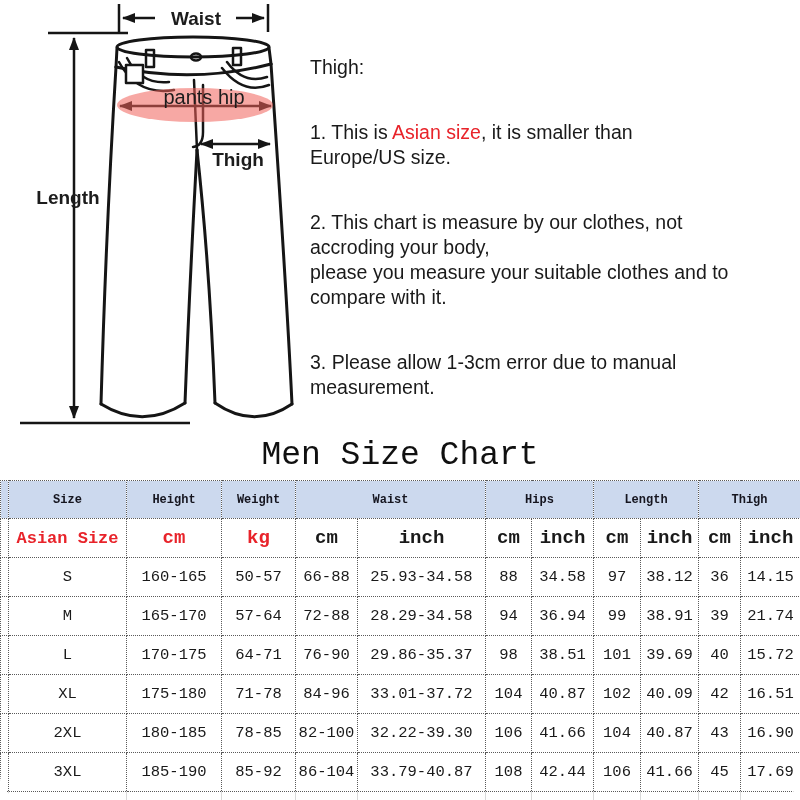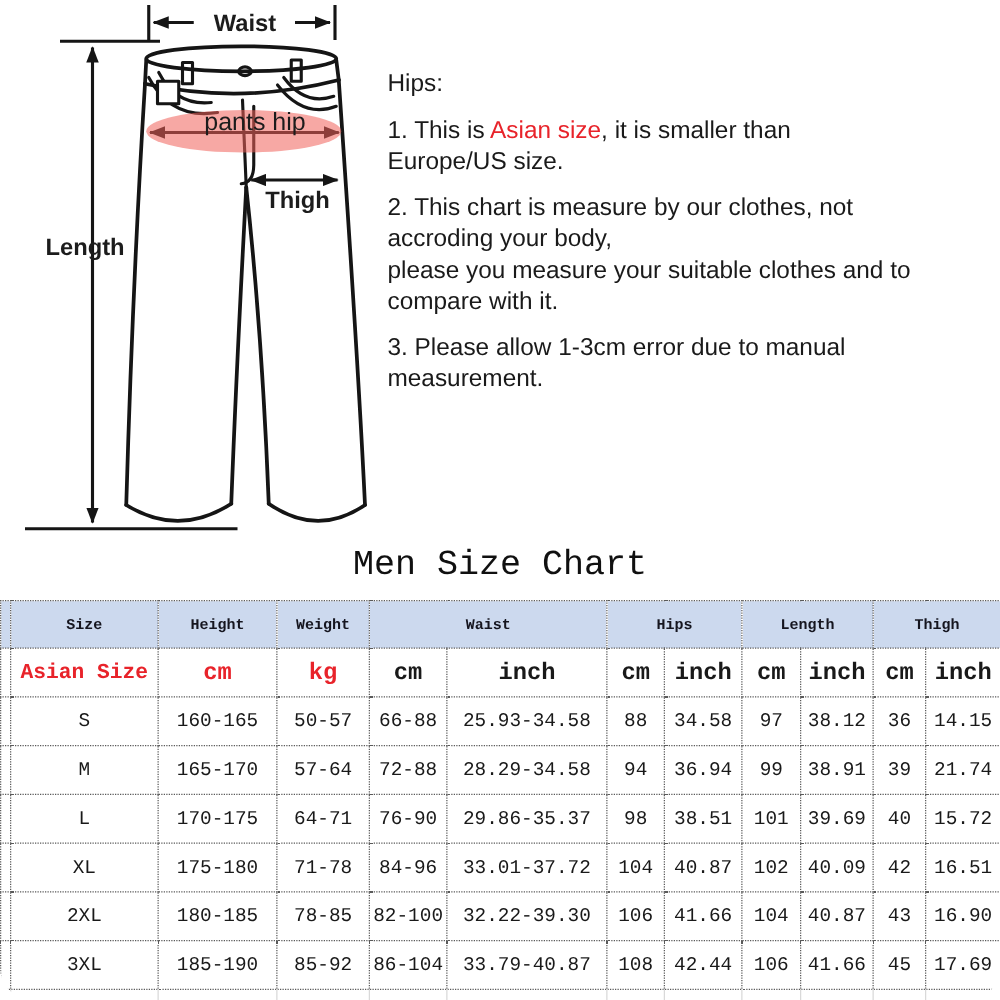--- a/index.html
+++ b/index.html
@@ -9,26 +9,26 @@
   }
 
   
   .diagram { position:absolute; left:0; top:0; }
   .lbl { font-family:"Liberation Sans", sans-serif; font-size:20px; fill:#1c1c1c; }
   .lbl.bold { font-weight:bold; font-size:19px; }
 
   
   .note { position:absolute; left:310px; top:55px; width:470px;
           font-size:19.5px; line-height:25px; white-space:nowrap; }
-  .note .para-start { margin-top:12px; }
+  .note .para-start { margin-top:40px; }
   .note .red { color:var(--accent-red,#e8232a); }
 
   
   .chart-title { position:absolute; left:0; top:437px; width:800px; text-align:center;
-                 font-family:"Liberation Mono", monospace; font-size:28px; color:#101010; }
+                 font-family:"Liberation Mono", monospace; font-size:33px; color:#101010; }
 
   
   .size-table { position:absolute; left:0; top:480px; width:800px;
                 border-collapse:collapse; table-layout:fixed;
                 font-family:"Liberation Mono", monospace; }
   .size-table th, .size-table td {
     border:1px dotted var(--grid-dark,#5a5a5a); text-align:center; vertical-align:middle;
     padding:0; overflow:hidden; white-space:nowrap; color:#191919;
   }
   .size-table thead tr.head-row th {
@@ -90,21 +90,21 @@
 
     <ellipse cx="195" cy="105" rx="78" ry="17" style="fill:var(--hip-fill, rgba(240,97,90,0.55))"></ellipse>
 
     <text class="lbl bold" x="196" y="25" text-anchor="middle">Waist</text>
     <text class="lbl" x="204" y="104" text-anchor="middle">pants hip</text>
     <text class="lbl bold" x="238" y="166" text-anchor="middle">Thigh</text>
     <text class="lbl bold" x="68" y="204" text-anchor="middle">Length</text>
   </svg>
 
   <div class="note">
-    <div>Hips:</div>
+    <div>Thigh:</div>
     <div class="para-start"><span>1. This is </span><span class="red">Asian size</span><span>, it is smaller than</span></div>
     <div>Europe/US size.</div>
     <div class="para-start">2. This chart is measure by our clothes, not</div>
     <div>accroding your body,</div>
     <div>please you measure your suitable clothes and to</div>
     <div>compare with it.</div>
     <div class="para-start">3. Please allow 1-3cm error due to manual</div>
     <div>measurement.</div>
   </div>
 

